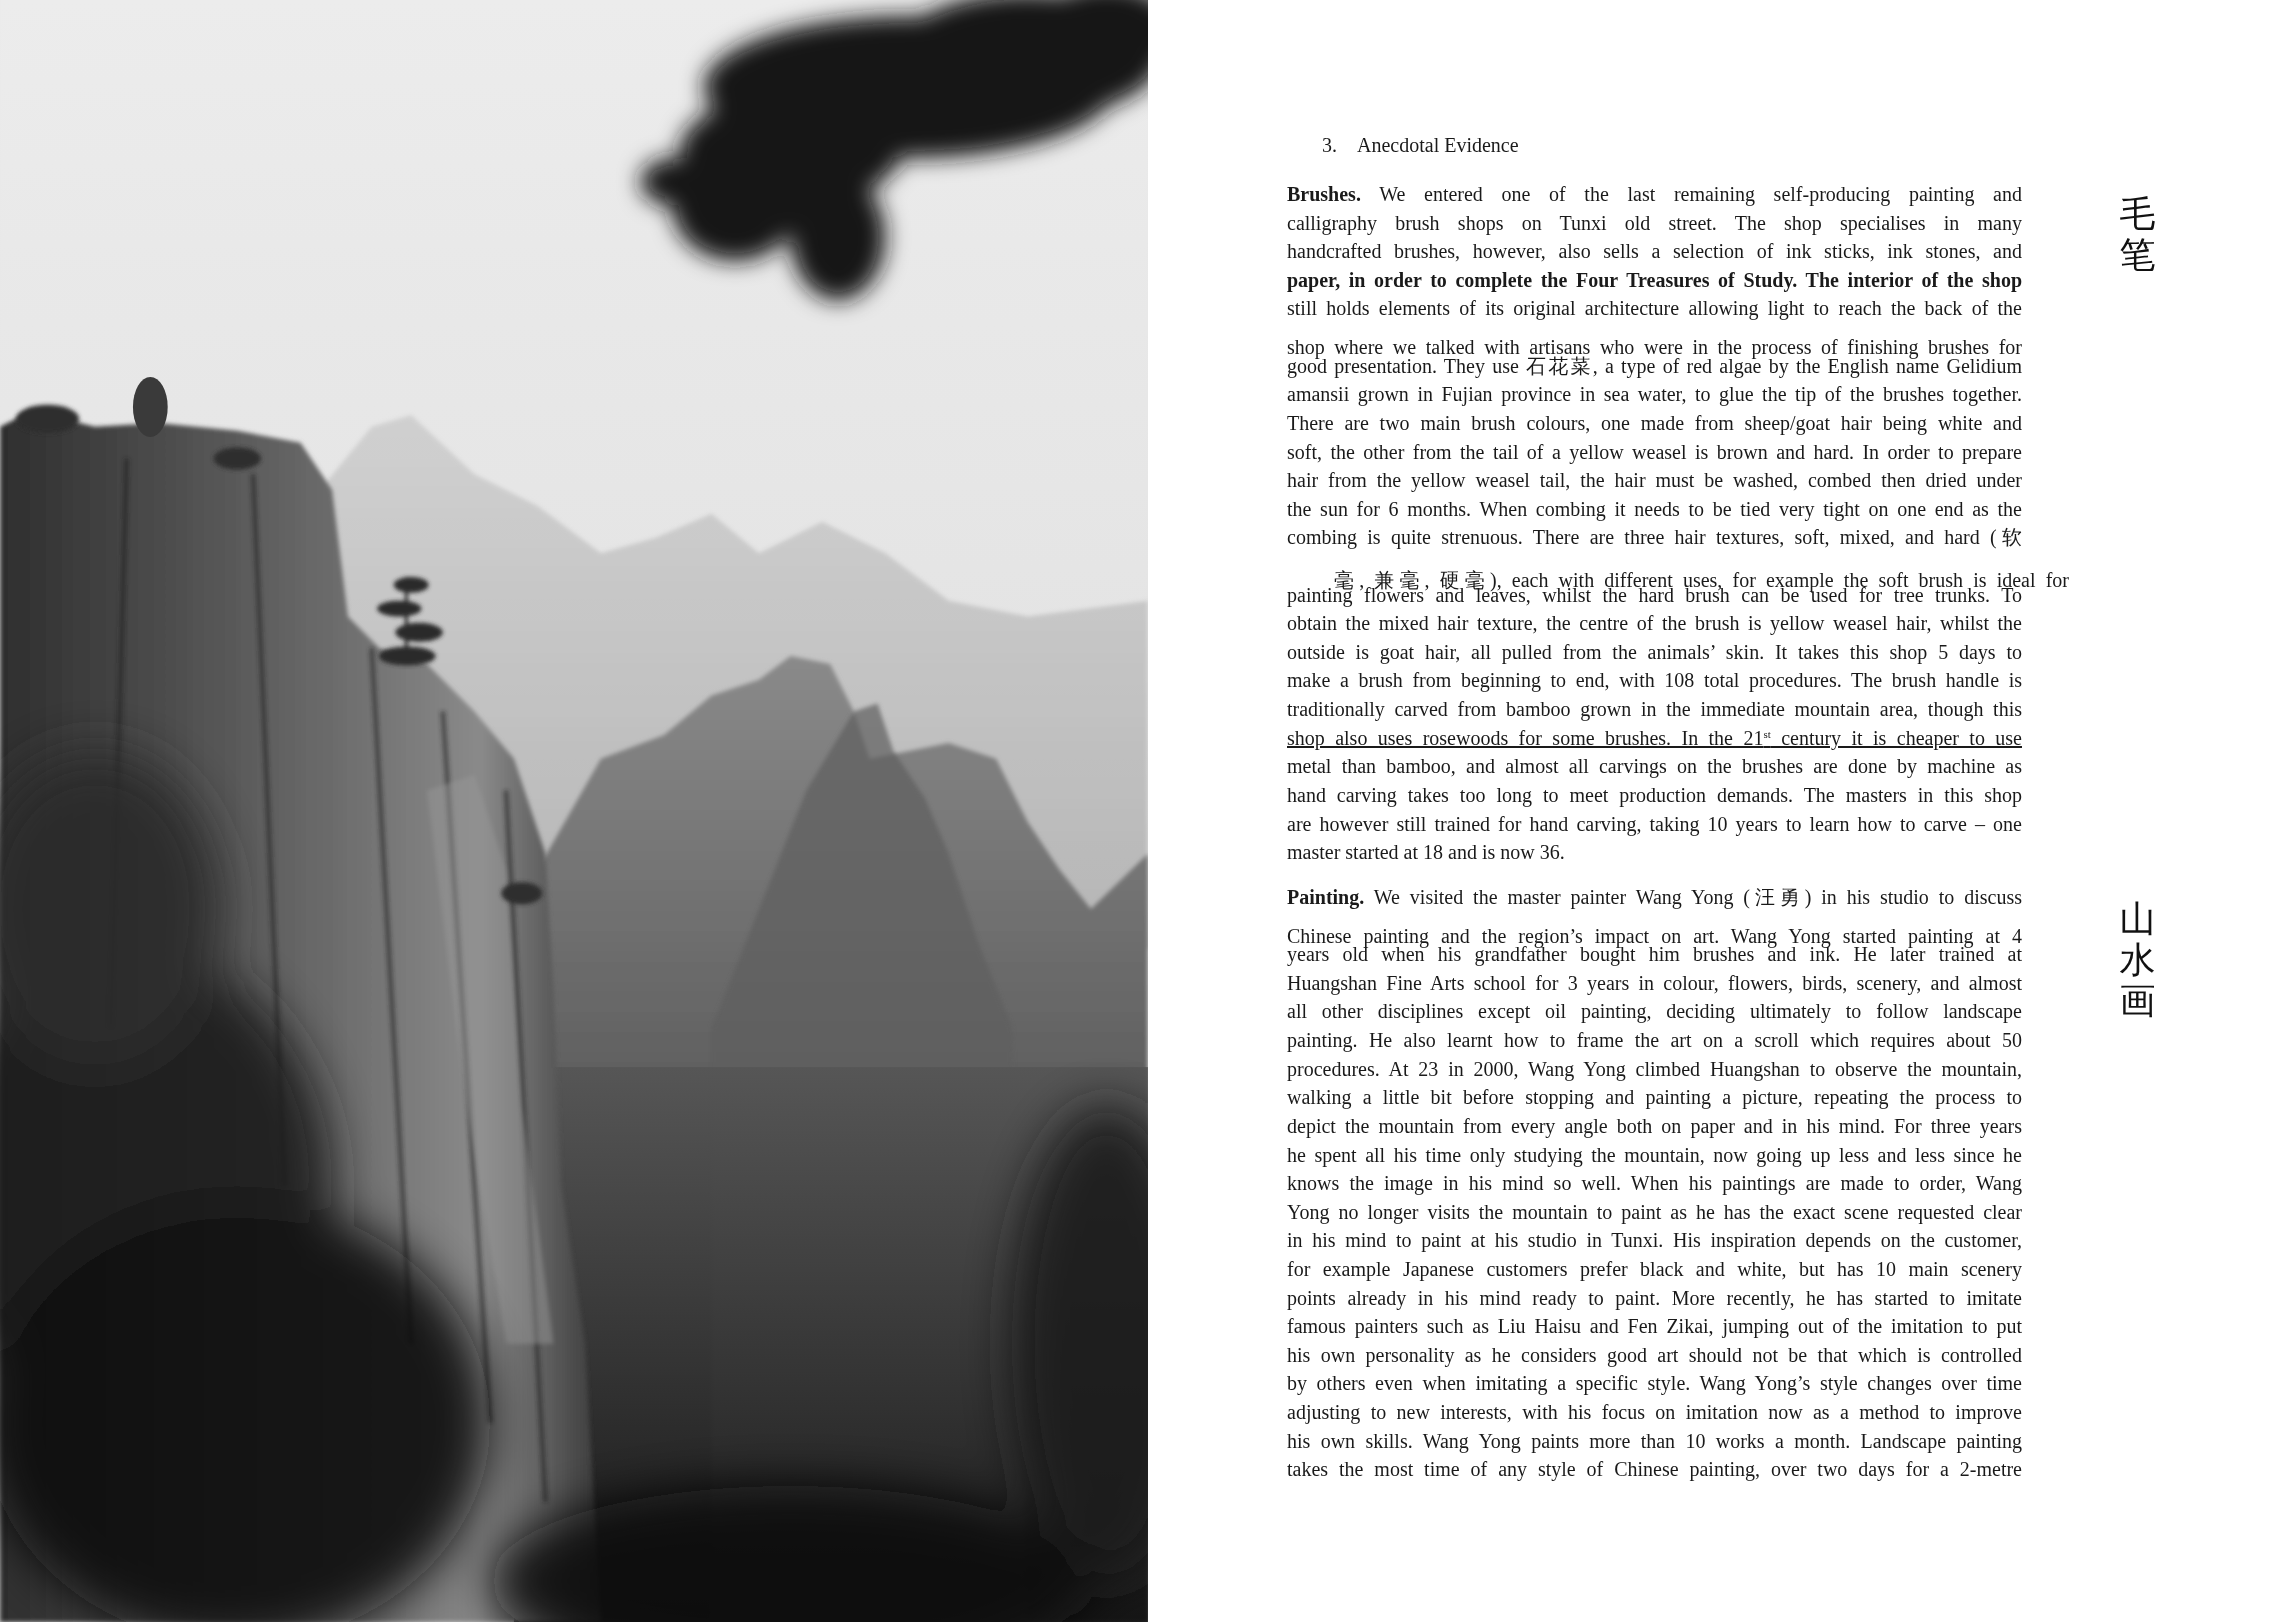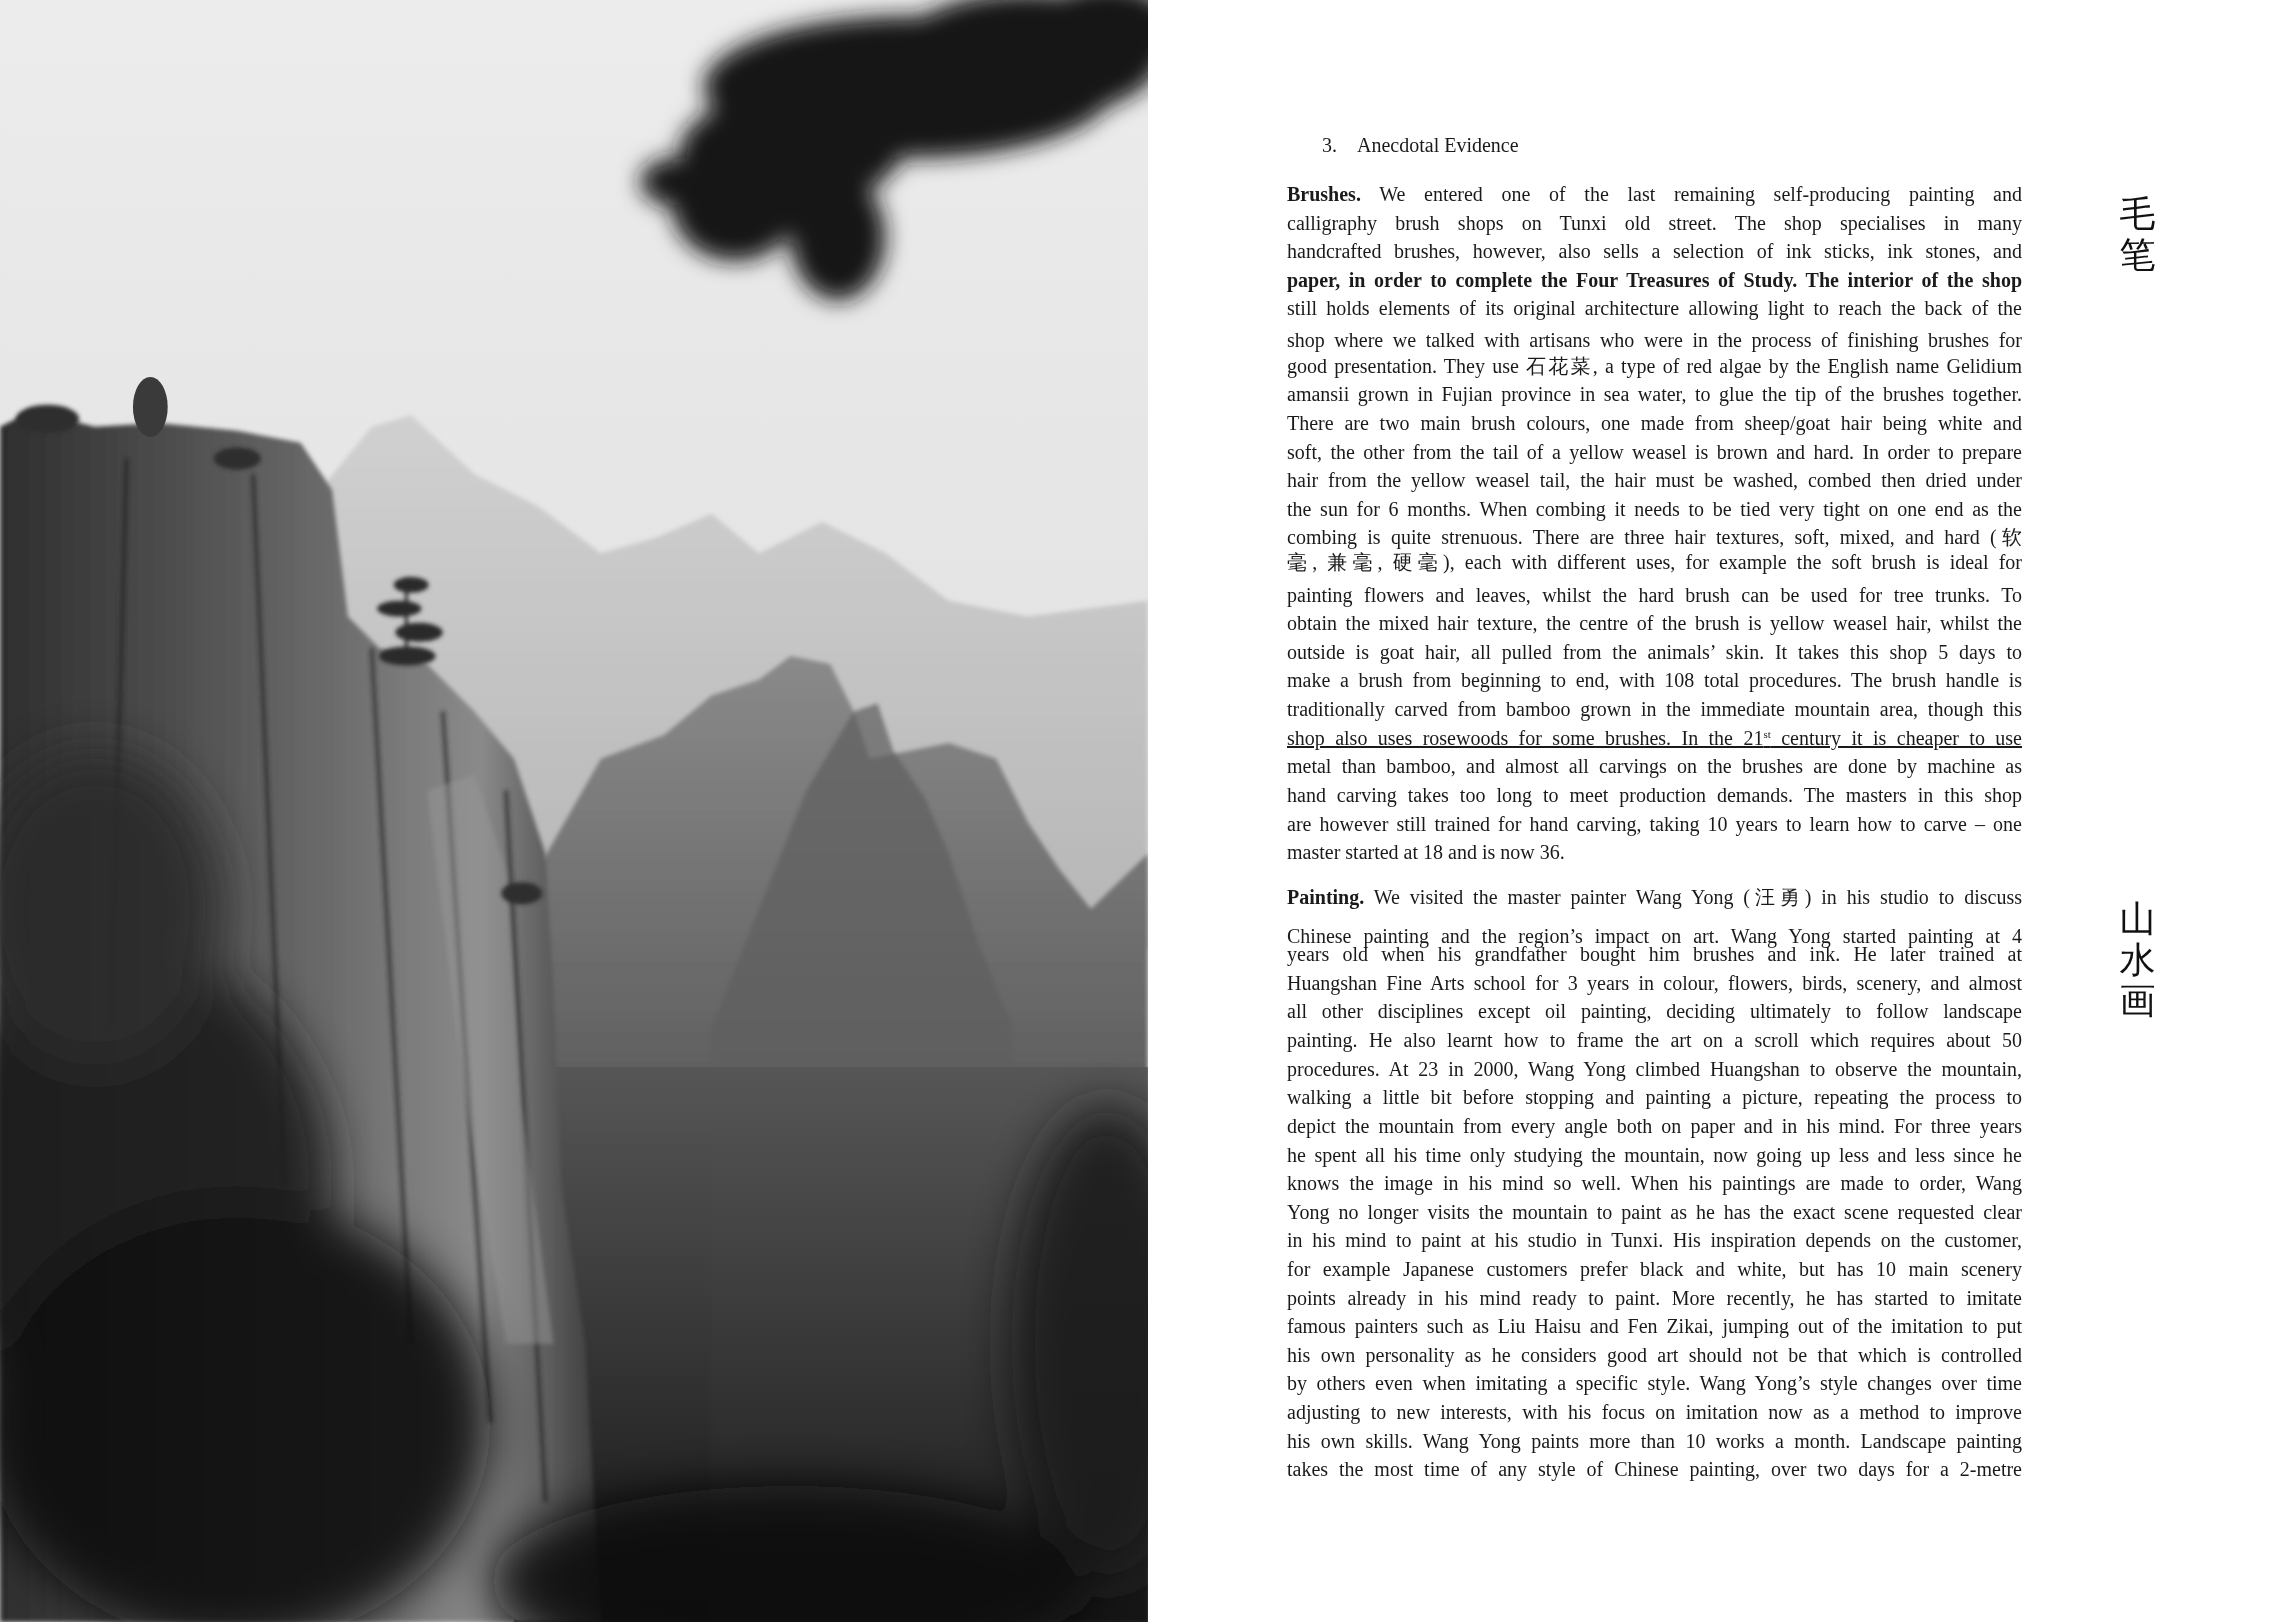--- a/index.html
+++ b/index.html
@@ -132,29 +132,29 @@
         <span class="num">3.</span>
         <span class="txt">Anecdotal Evidence</span>
       </div>
 
       <div class="para" id="para0" style="top:180px;">
           <div class="line" style="top: 0px;"><b>Brushes.</b> We entered one of the last remaining self-producing painting and</div>
           <div class="line" style="top: 29px;">calligraphy brush shops on Tunxi old street. The shop specialises in many</div>
           <div class="line" style="top: 57px;">handcrafted brushes, however, also sells a selection of ink sticks, ink stones, and</div>
           <div class="line" style="top: 86px; font-weight: bold;">paper, in order to complete the Four Treasures of Study. The interior of the shop</div>
           <div class="line" style="top: 114px;">still holds elements of its original architecture allowing light to reach the back of the</div>
-          <div class="line" style="top: 146px;">shop where we talked with artisans who were in the process of finishing brushes for</div>
+          <div class="line" style="top: 153px;">shop where we talked with artisans who were in the process of finishing brushes for</div>
           <div class="line" style="top: 172px;">good presentation. They use 石花菜, a type of red algae by the English name Gelidium</div>
           <div class="line" style="top: 200px;">amansii grown in Fujian province in sea water, to glue the tip of the brushes together.</div>
           <div class="line" style="top: 229px;">There are two main brush colours, one made from sheep/goat hair being white and</div>
           <div class="line" style="top: 258px;">soft, the other from the tail of a yellow weasel is brown and hard. In order to prepare</div>
           <div class="line" style="top: 286px;">hair from the yellow weasel tail, the hair must be washed, combed then dried under</div>
           <div class="line" style="top: 315px;">the sun for 6 months. When combing it needs to be tied very tight on one end as the</div>
           <div class="line" style="top: 343px;">combing is quite strenuous. There are three hair textures, soft, mixed, and hard (软</div>
-          <div class="line" style="top: 368px;">毫, 兼毫, 硬毫), each with different uses, for example the soft brush is ideal for</div>
+          <div class="line" style="top: 386px; margin-left: 47px;">毫, 兼毫, 硬毫), each with different uses, for example the soft brush is ideal for</div>
           <div class="line" style="top: 401px;">painting flowers and leaves, whilst the hard brush can be used for tree trunks. To</div>
           <div class="line" style="top: 429px;">obtain the mixed hair texture, the centre of the brush is yellow weasel hair, whilst the</div>
           <div class="line" style="top: 458px;">outside is goat hair, all pulled from the animals’ skin. It takes this shop 5 days to</div>
           <div class="line" style="top: 486px;">make a brush from beginning to end, with 108 total procedures. The brush handle is</div>
           <div class="line" style="top: 515px;">traditionally carved from bamboo grown in the immediate mountain area, though this</div>
           <div class="line" style="top: 544px; text-decoration: underline;">shop also uses rosewoods for some brushes. In the 21<sup>st</sup> century it is cheaper to use</div>
           <div class="line" style="top: 572px;">metal than bamboo, and almost all carvings on the brushes are done by machine as</div>
           <div class="line" style="top: 601px;">hand carving takes too long to meet production demands. The masters in this shop</div>
           <div class="line" style="top: 630px;">are however still trained for hand carving, taking 10 years to learn how to carve – one</div>
           <div class="line last" style="top: 658px;">master started at 18 and is now 36.</div>

